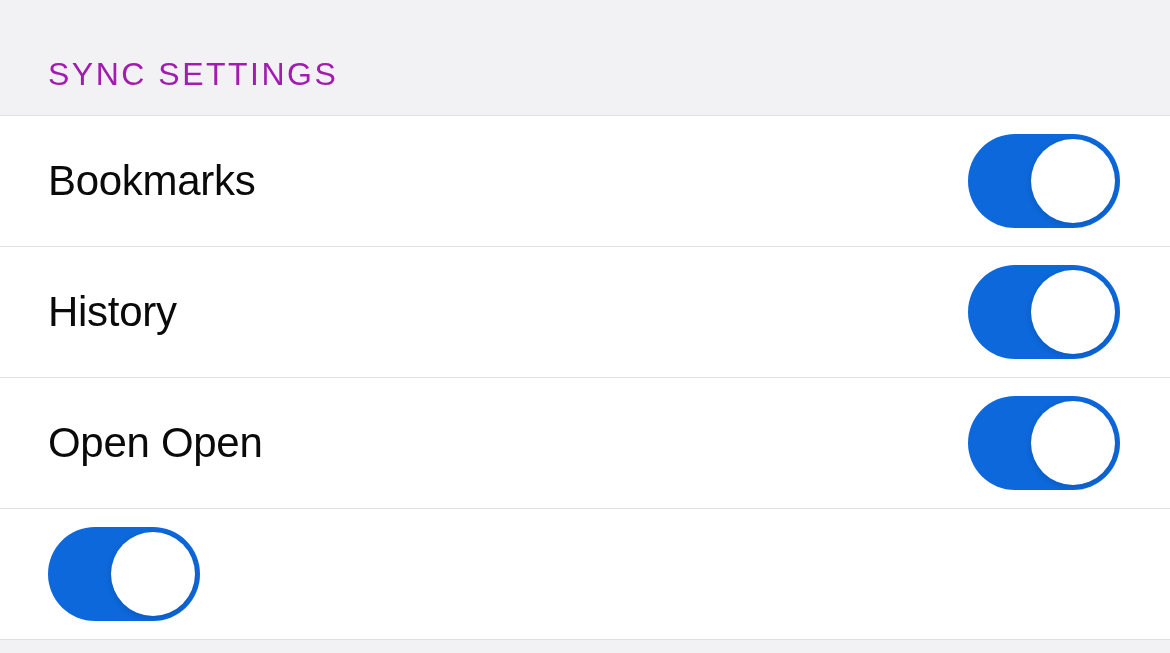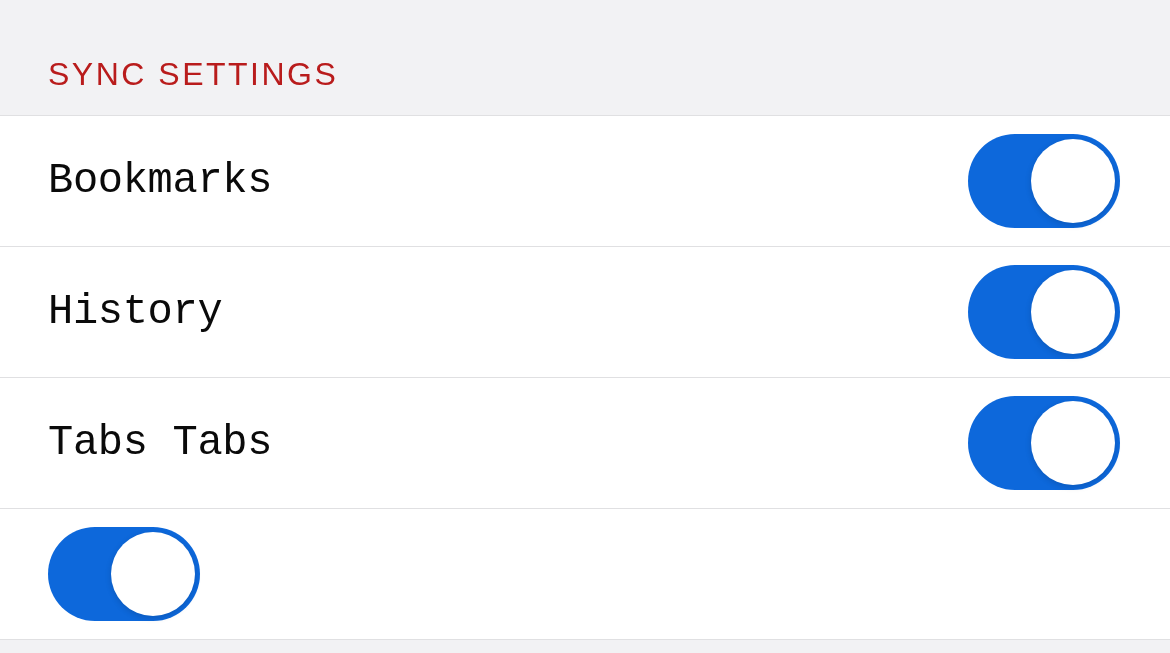--- a/index.html
+++ b/index.html
@@ -11,42 +11,41 @@
       font-family: -apple-system, BlinkMacSystemFont, "Segoe UI", Helvetica, Arial, sans-serif;
       background: #f2f2f4;
       width: 1170px;
       height: 653px;
       overflow: hidden;
     }
     .section-header {
       padding: 56px 0 22px 48px;
       font-size: 32px;
       letter-spacing: 2.5px;
-      color: #b91c1c;
+      color: #a21caf;
       font-weight: 400;
     }
     .settings-list {
       background: #ffffff;
       border-top: 1px solid #e0e0e2;
     }
     .settings-row {
       display: flex;
       align-items: center;
       justify-content: space-between;
       height: 131px;
       padding: 0 50px 0 48px;
       border-bottom: 1px solid #e0e0e2;
       background: #ffffff;
     }
     .row-label {
       font-size: 42px;
       color: #0a0a0a;
       font-weight: 400;
       letter-spacing: -0.3px;
-      font-family: Liberation Mono, monospace;
     }
     .toggle {
       position: relative;
       width: 152px;
       height: 94px;
       border-radius: 47px;
       cursor: pointer;
       flex-shrink: 0;
     }
     .toggle.on {
@@ -80,21 +79,21 @@
   </div>
 
   <div class="settings-row">
     <span class="row-label">History</span>
     <div class="toggle on">
       <div class="toggle-knob"></div>
     </div>
   </div>
 
   <div class="settings-row">
-    <span class="row-label">Tabs Tabs</span>
+    <span class="row-label">Open Open</span>
     <div class="toggle on">
       <div class="toggle-knob"></div>
     </div>
   </div>
 
   <div class="settings-row">
     <div class="toggle on">
       <div class="toggle-knob"></div>
     </div>
   </div>

